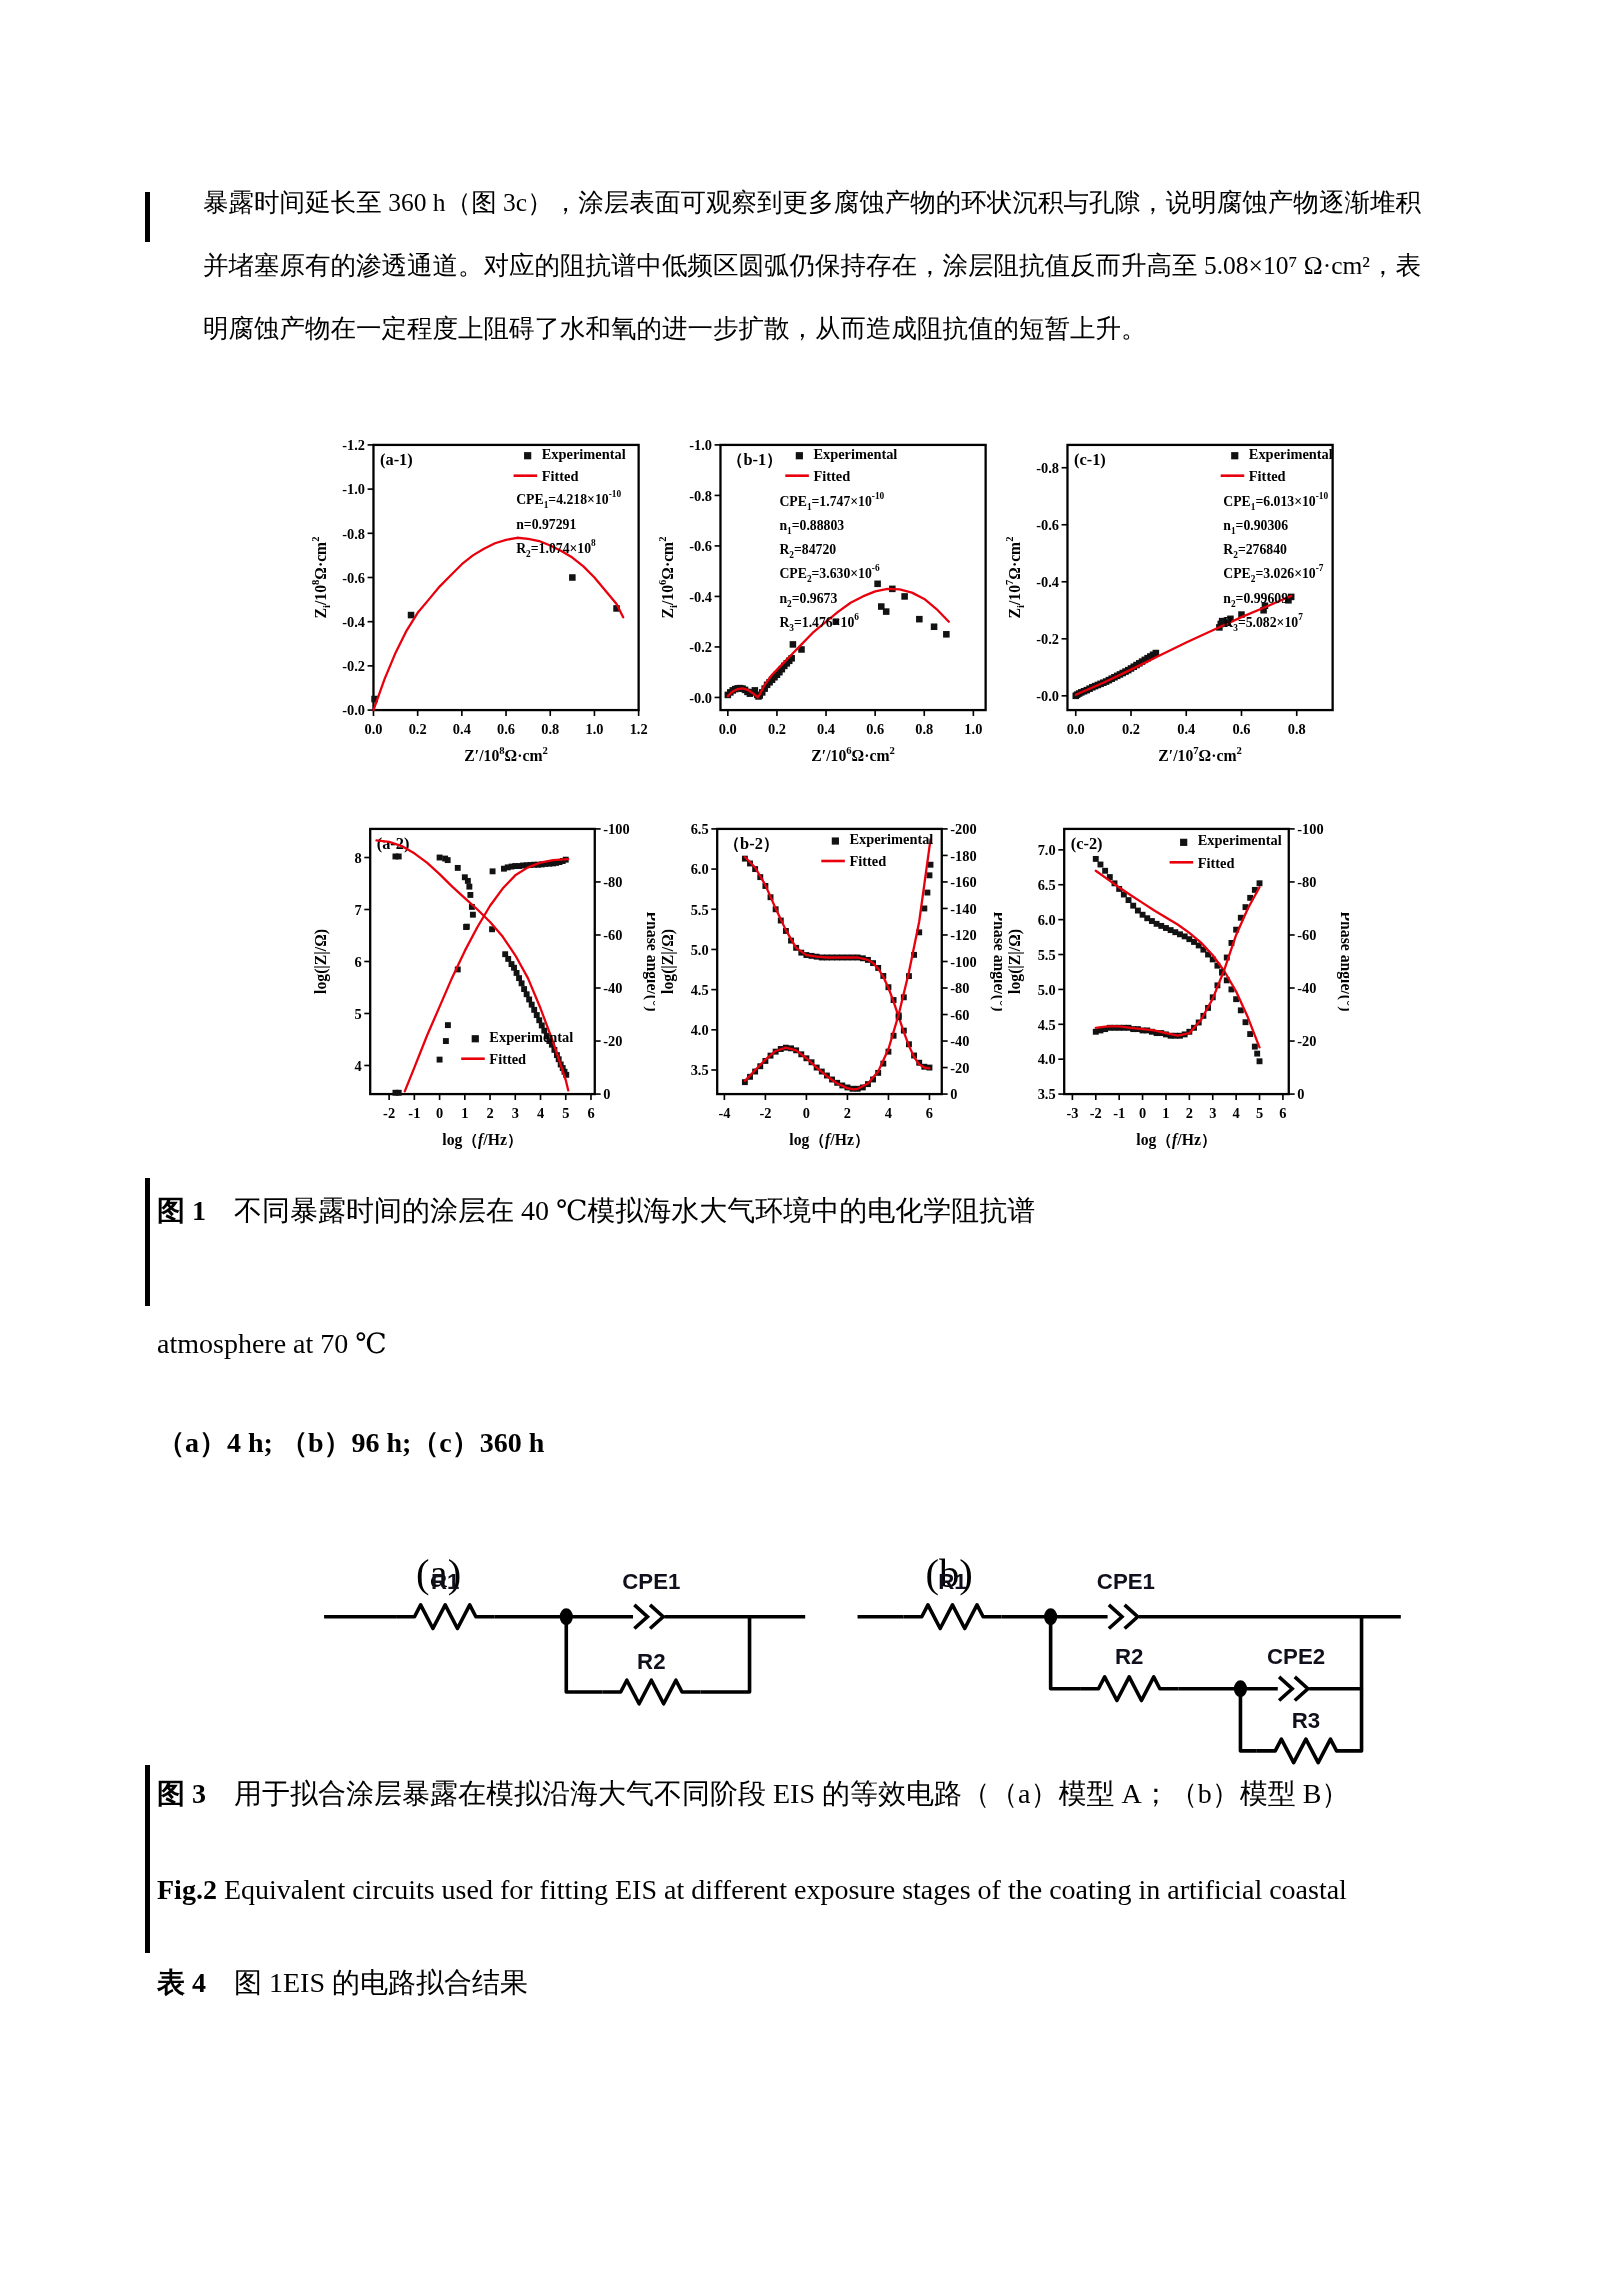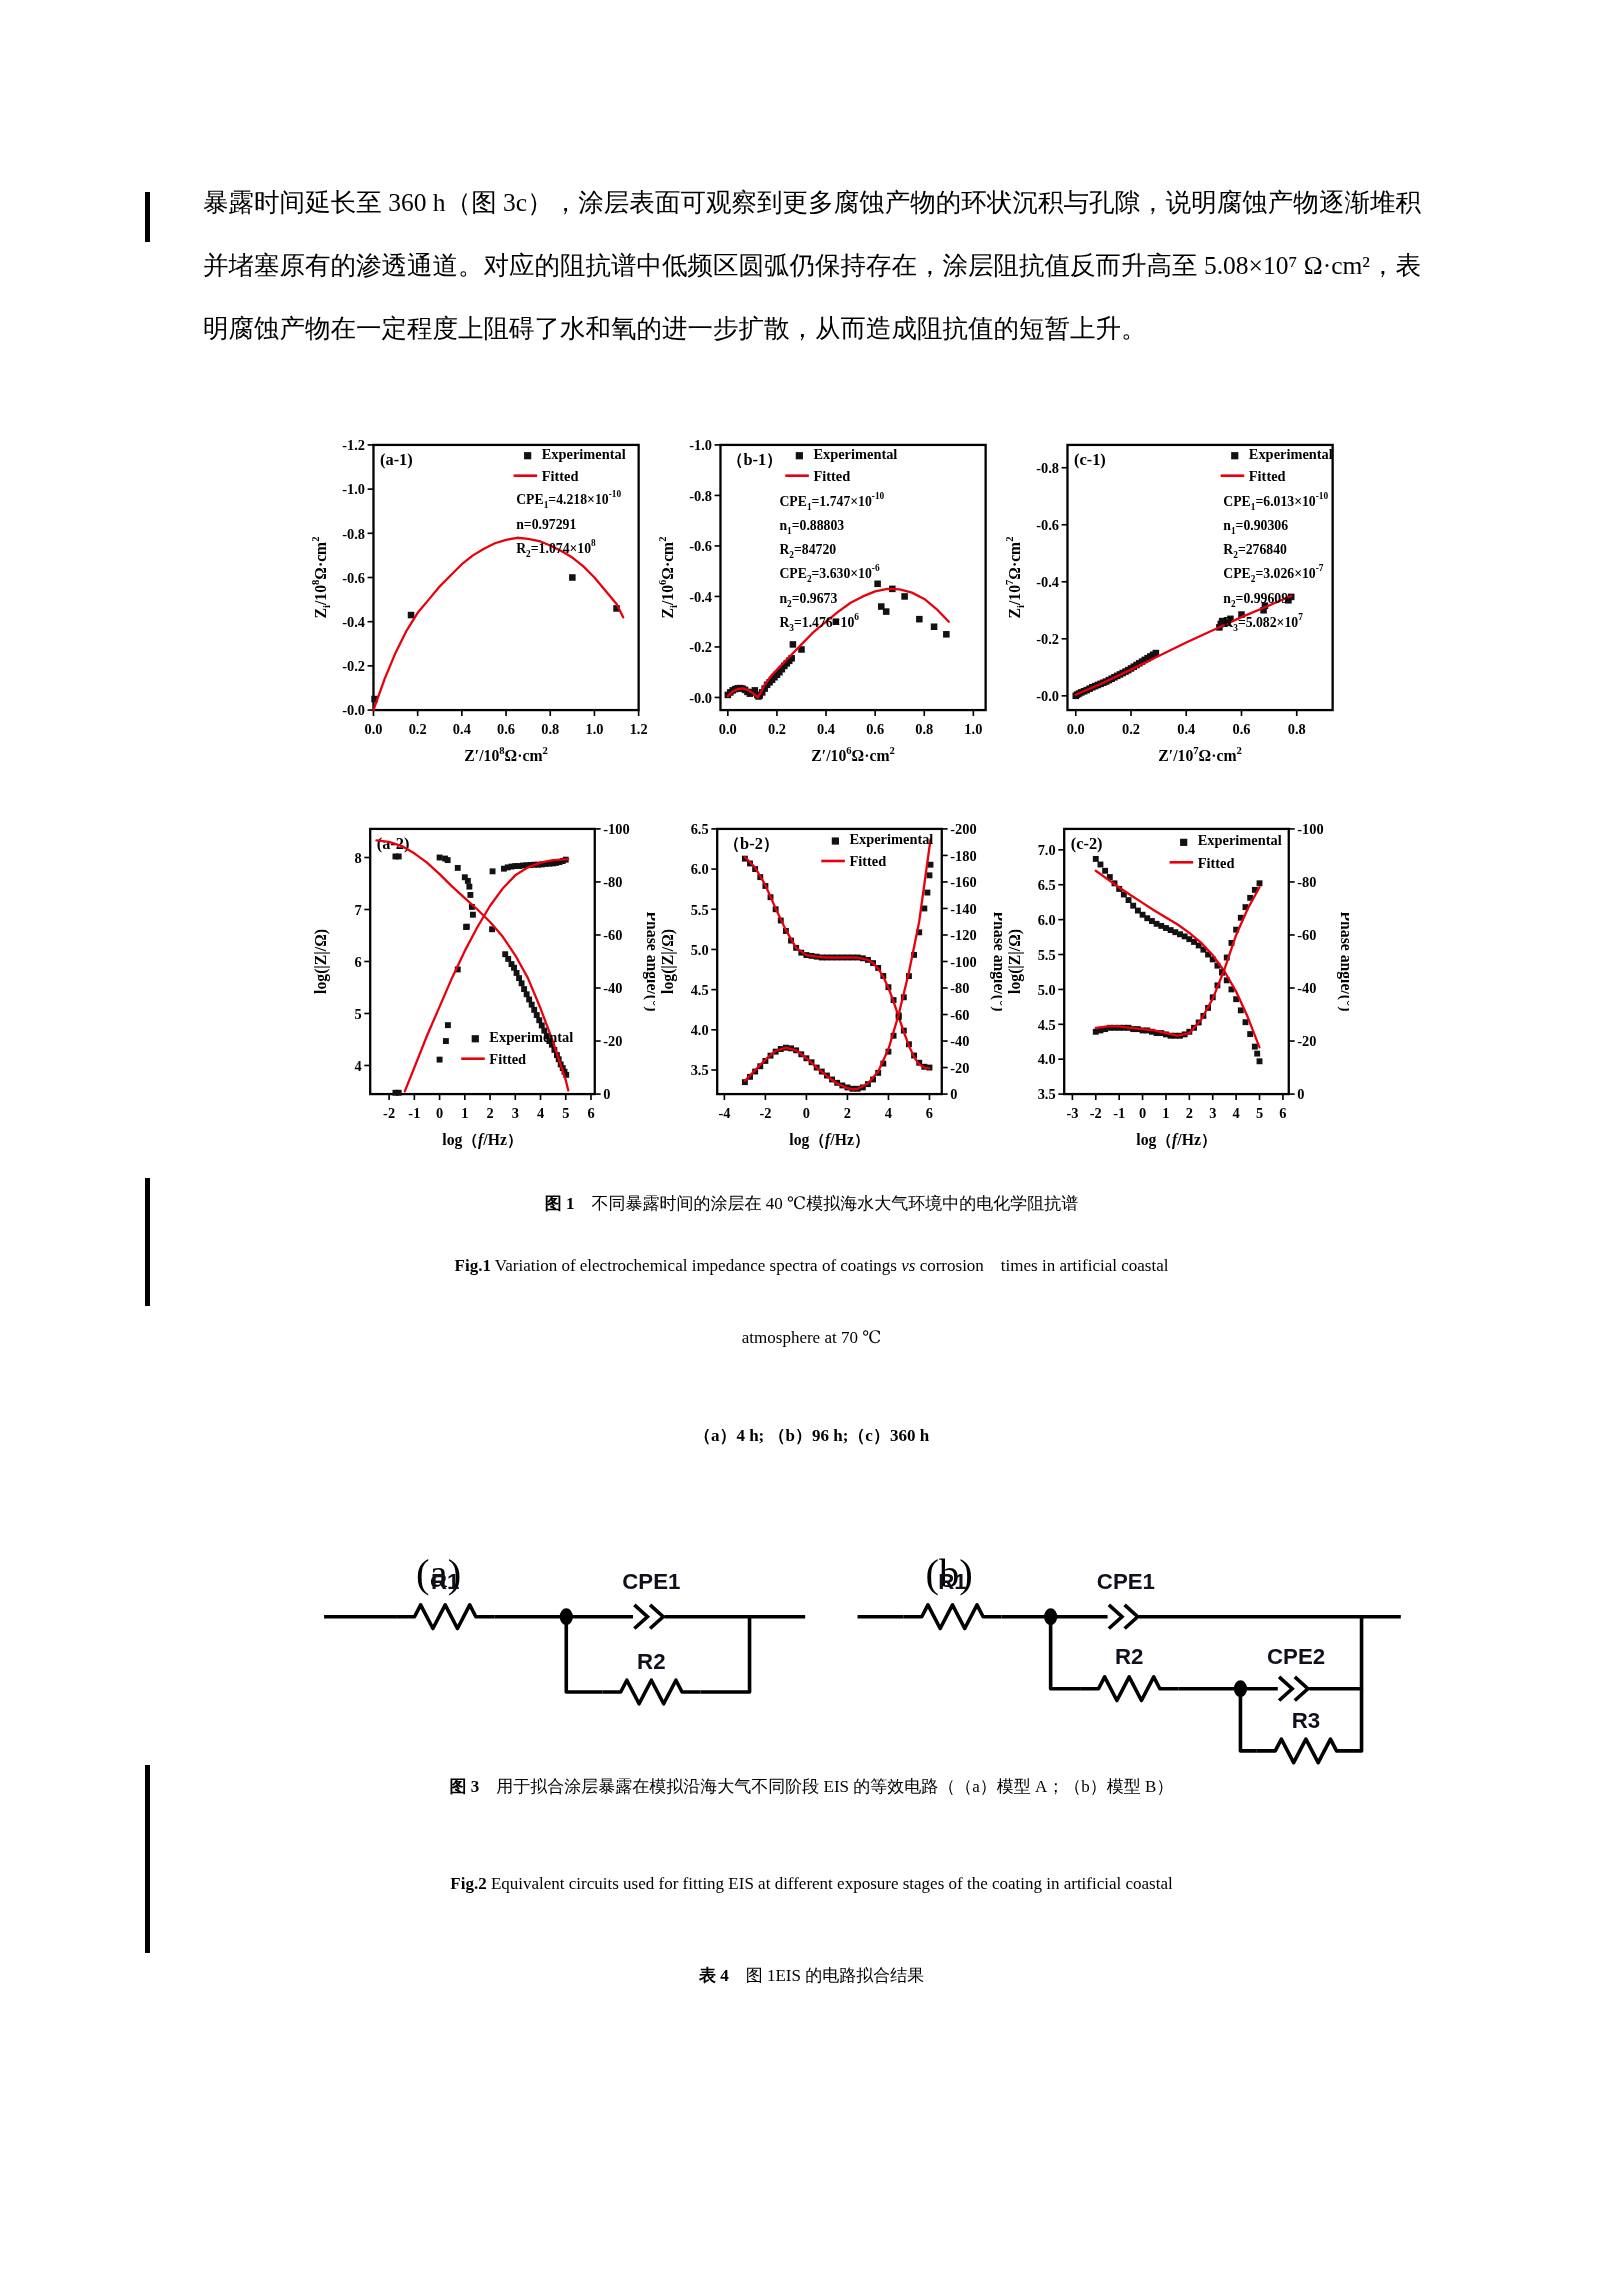--- a/index.html
+++ b/index.html
@@ -3,21 +3,21 @@
 <meta charset="utf-8">
 <style>
   html,body{margin:0;padding:0;background:#ffffff;}
   body{width:1623px;height:2295px;font-family:"Liberation Serif","DejaVu Serif",serif;color:#000;}
   .page{position:relative;width:1623px;height:2295px;overflow:hidden;}
   .changebar{position:absolute;left:145px;width:5.2px;background:#000;}
   .body-text{position:absolute;left:203px;top:171px;width:1218px;margin:0;font-size:25.5px;line-height:63px;text-align:justify;}
   .fig1{position:absolute;left:308px;top:422px;width:1040px;height:731px;}
   .chart-cell{position:absolute;width:347px;height:347px;}
   .chart-cell svg{display:block;}
-  .caption{position:absolute;left:157px;width:1309px;text-align:center;font-size:17px;white-space:pre-wrap;}
+  .caption{position:absolute;left:157px;width:1309px;text-align:left;font-size:28px;white-space:pre-wrap;}
   .caption b{font-weight:bold;}
   .caption i{font-style:italic;}
   .circuits{position:absolute;left:275px;top:1525px;width:1152px;height:262px;}
   
   .tick{font:bold 22px "Liberation Serif",serif;fill:#000;}
   .axlabel{font:bold 24px "Liberation Serif",serif;fill:#000;}
   .panel{font:bold 25px "Liberation Serif",serif;fill:#000;}
   .legend{font:bold 22px "Liberation Serif",serif;fill:#000;}
   .ann{font:bold 21px "Liberation Serif",serif;fill:#000;}
   .clabel{font:bold 34px "Liberation Sans","DejaVu Sans",sans-serif;fill:#10101c;}
@@ -638,21 +638,20 @@
           <rect x="272" y="50" width="11" height="11" fill="#121212"></rect>
           <text x="299" y="60" class="legend">Experimental</text>
           <line x1="256" y1="86" x2="292" y2="86" stroke="#e8000d" stroke-width="4"></line>
           <text x="299" y="94" class="legend">Fitted</text>
         </svg>
       </div>
   </div>
 
   <div class="caption" style="top:1192px;"><b>图 1</b><span>　不同暴露时间的涂层在 40 ℃模拟海水大气环境中的电化学阻抗谱</span></div>
 
-  <div class="caption" style="top:1256px;"><b>Fig.1</b><span> Variation of electrochemical impedance spectra of coatings </span><i>vs</i><span> corrosion  times in artificial coastal</span></div>
 
   <div class="caption" style="top:1327px;">atmosphere at 70 ℃</div>
 
   <div class="caption" style="top:1424px;font-weight:bold;">（a）4 h; （b）96 h;（c）360 h</div>
 
   <svg class="circuits" viewBox="0 0 1760 400" id="circuits-svg">
       <text x="250" y="95" text-anchor="middle" class="cpanel">(a)</text>
       <path d="M 75 140 H 185" fill="none" stroke="#000" stroke-width="5.5" stroke-linejoin="round"></path>
       <path d="M 185 140 h 28.125 l 9.375 -18 l 18.75 36 l 18.75 -36 l 18.75 36 l 18.75 -36 l 9.375 18 h 28.125" fill="none" stroke="#000" stroke-width="5.5" stroke-linejoin="round"></path>
       <text x="260" y="98" text-anchor="middle" class="clabel">R1</text>

